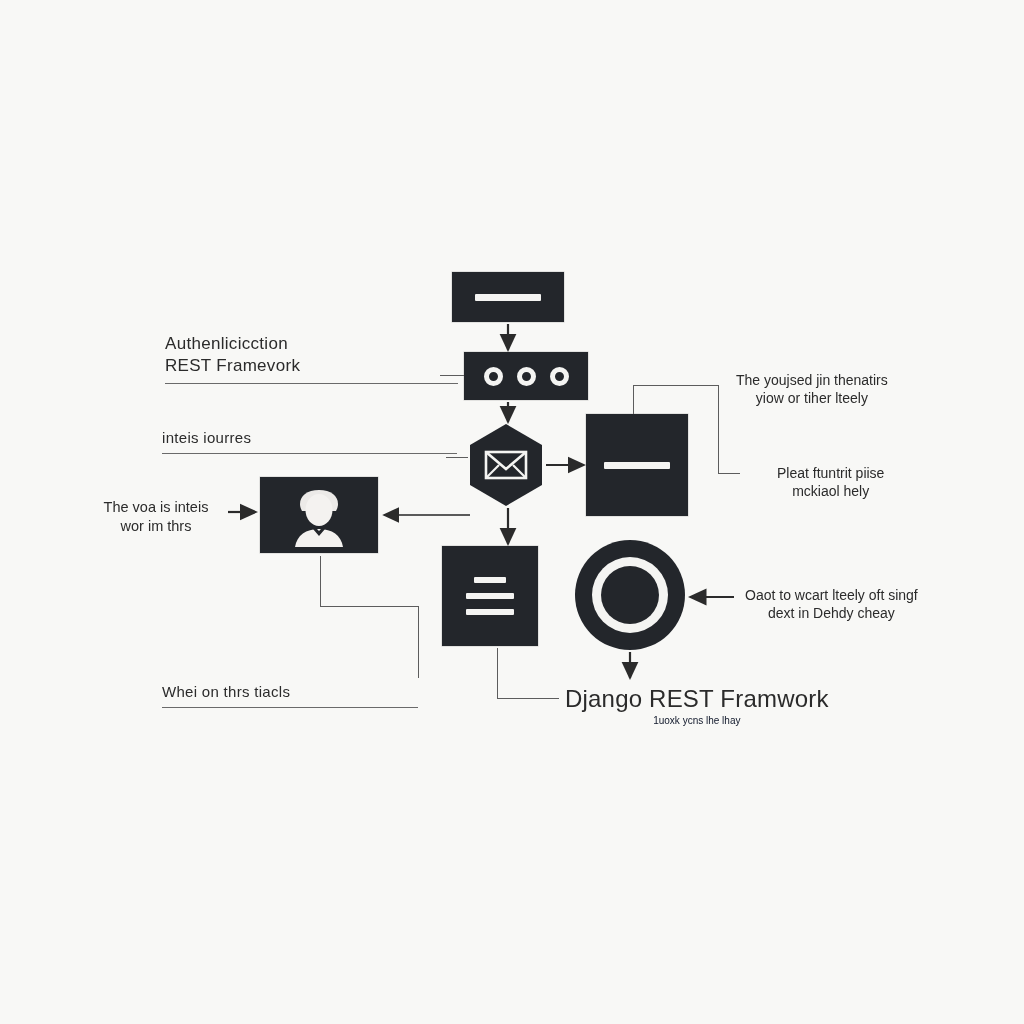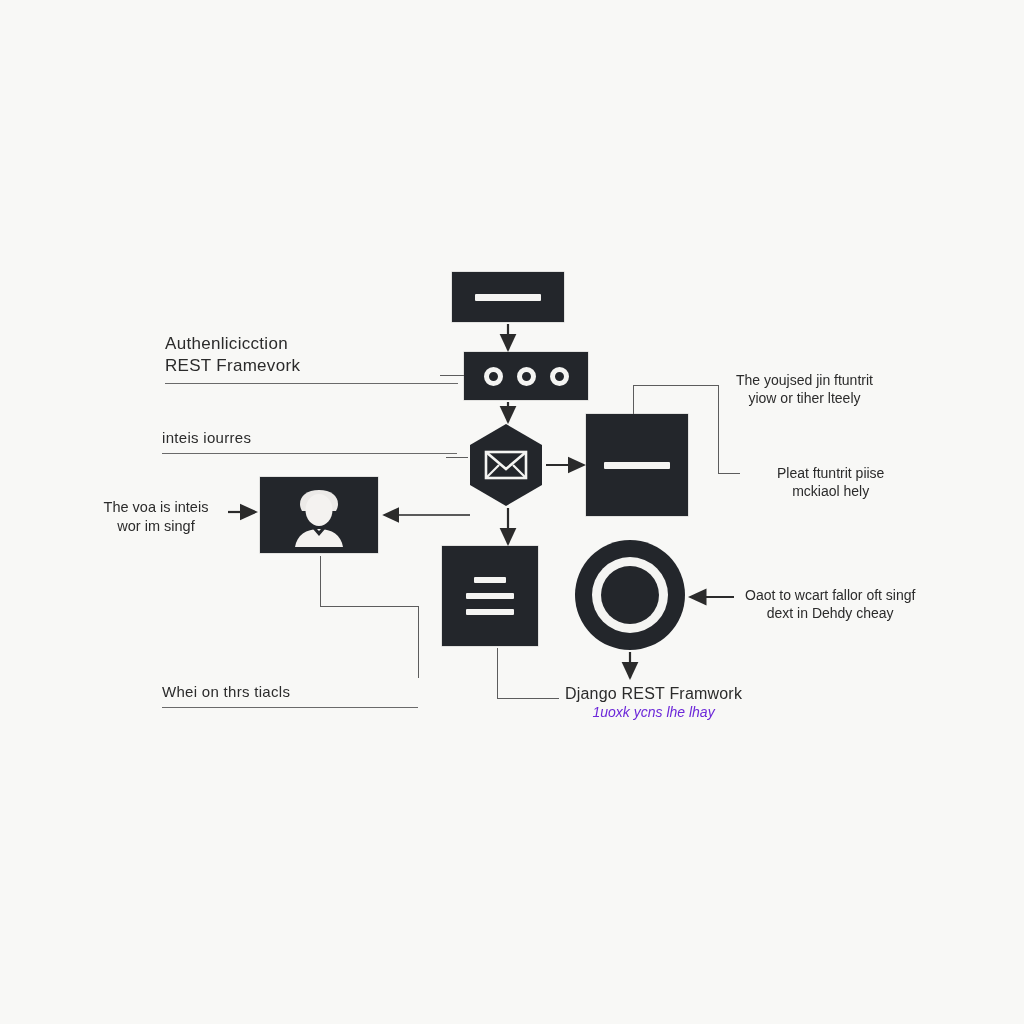--- a/index.html
+++ b/index.html
@@ -208,27 +208,26 @@
     left: 777px;
     top: 465px;
     font-size: 14px;
   }
   #label-right-bottom {
     left: 745px;
     top: 587px;
     font-size: 14px;
   }
   #label-bottom-center .l1 {
-    font-size: 16px;
+    font-size: 24px;
     letter-spacing: 0.2px;
   }
   #label-bottom-center .l2 {
-    font-size: 14px;
-    color: #6d28d9;
-    font-style: italic;
+    font-size: 10px;
+    color: #0f172a;
   }
   #label-bottom-center {
     left: 565px;
     top: 684px;
   }
   
   .conn {
     position: absolute;
     background: #5d5d5d;
   }
@@ -340,39 +339,39 @@
     <span class="l1">Authenlicicction</span>
     <span class="l2">REST Framevork</span>
   </div>
 
   <div class="label underlined" id="label-internals">
     <span class="l1">inteis iourres</span>
   </div>
 
   <div class="label" id="label-left-mid">
     <span class="l1">The voa is inteis</span>
-    <span class="l2">wor im singf</span>
+    <span class="l2">wor im thrs</span>
   </div>
 
   <div class="label underlined" id="label-bottom-left">
     <span class="l1">Whei on thrs tiacls</span>
   </div>
 
   <div class="label" id="label-right-top">
-    <span class="l1">The youjsed jin ftuntrit</span>
+    <span class="l1">The youjsed jin thenatirs</span>
     <span class="l2">yiow or tiher lteely</span>
   </div>
 
   <div class="label" id="label-right-mid">
     <span class="l1">Pleat ftuntrit piise</span>
     <span class="l2">mckiaol hely</span>
   </div>
 
   <div class="label" id="label-right-bottom">
-    <span class="l1">Oaot to wcart fallor oft singf</span>
+    <span class="l1">Oaot to wcart lteely oft singf</span>
     <span class="l2">dext in Dehdy cheay</span>
   </div>
 
   <div class="label" id="label-bottom-center">
     <span class="l1">Django REST Framwork</span>
     <span class="l2">1uoxk ycns lhe lhay</span>
   </div>
 
 </div>
 

